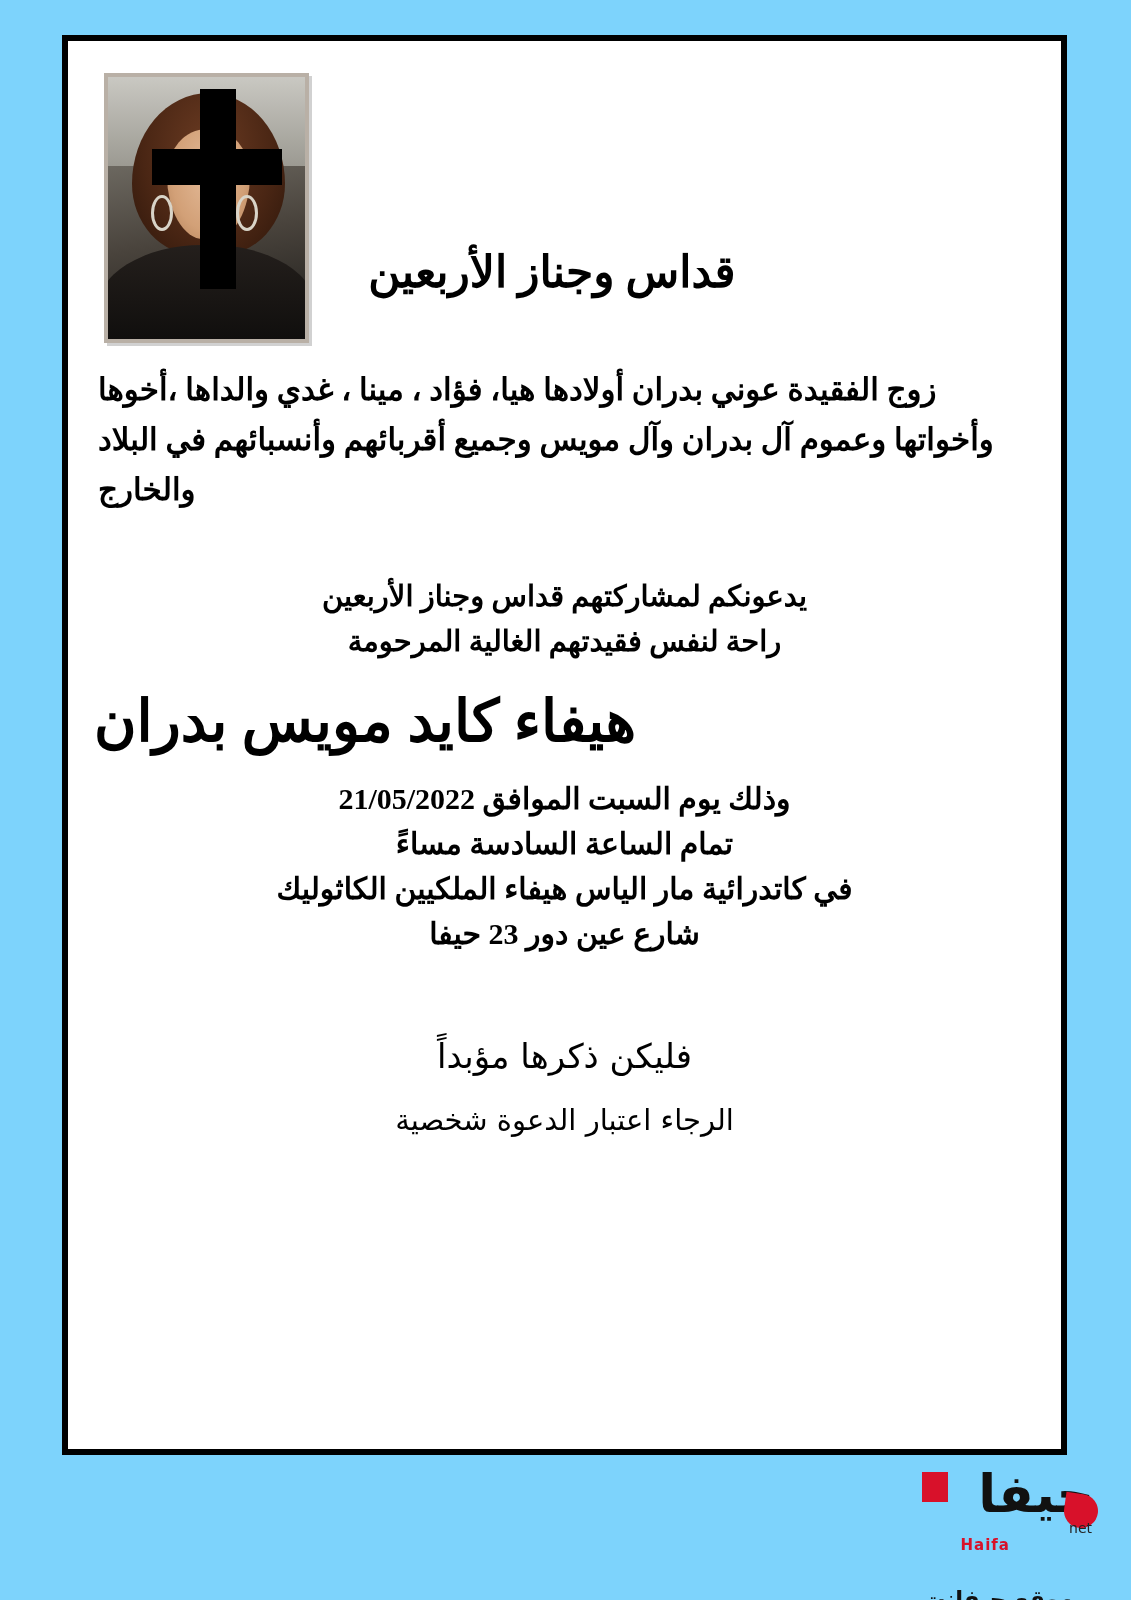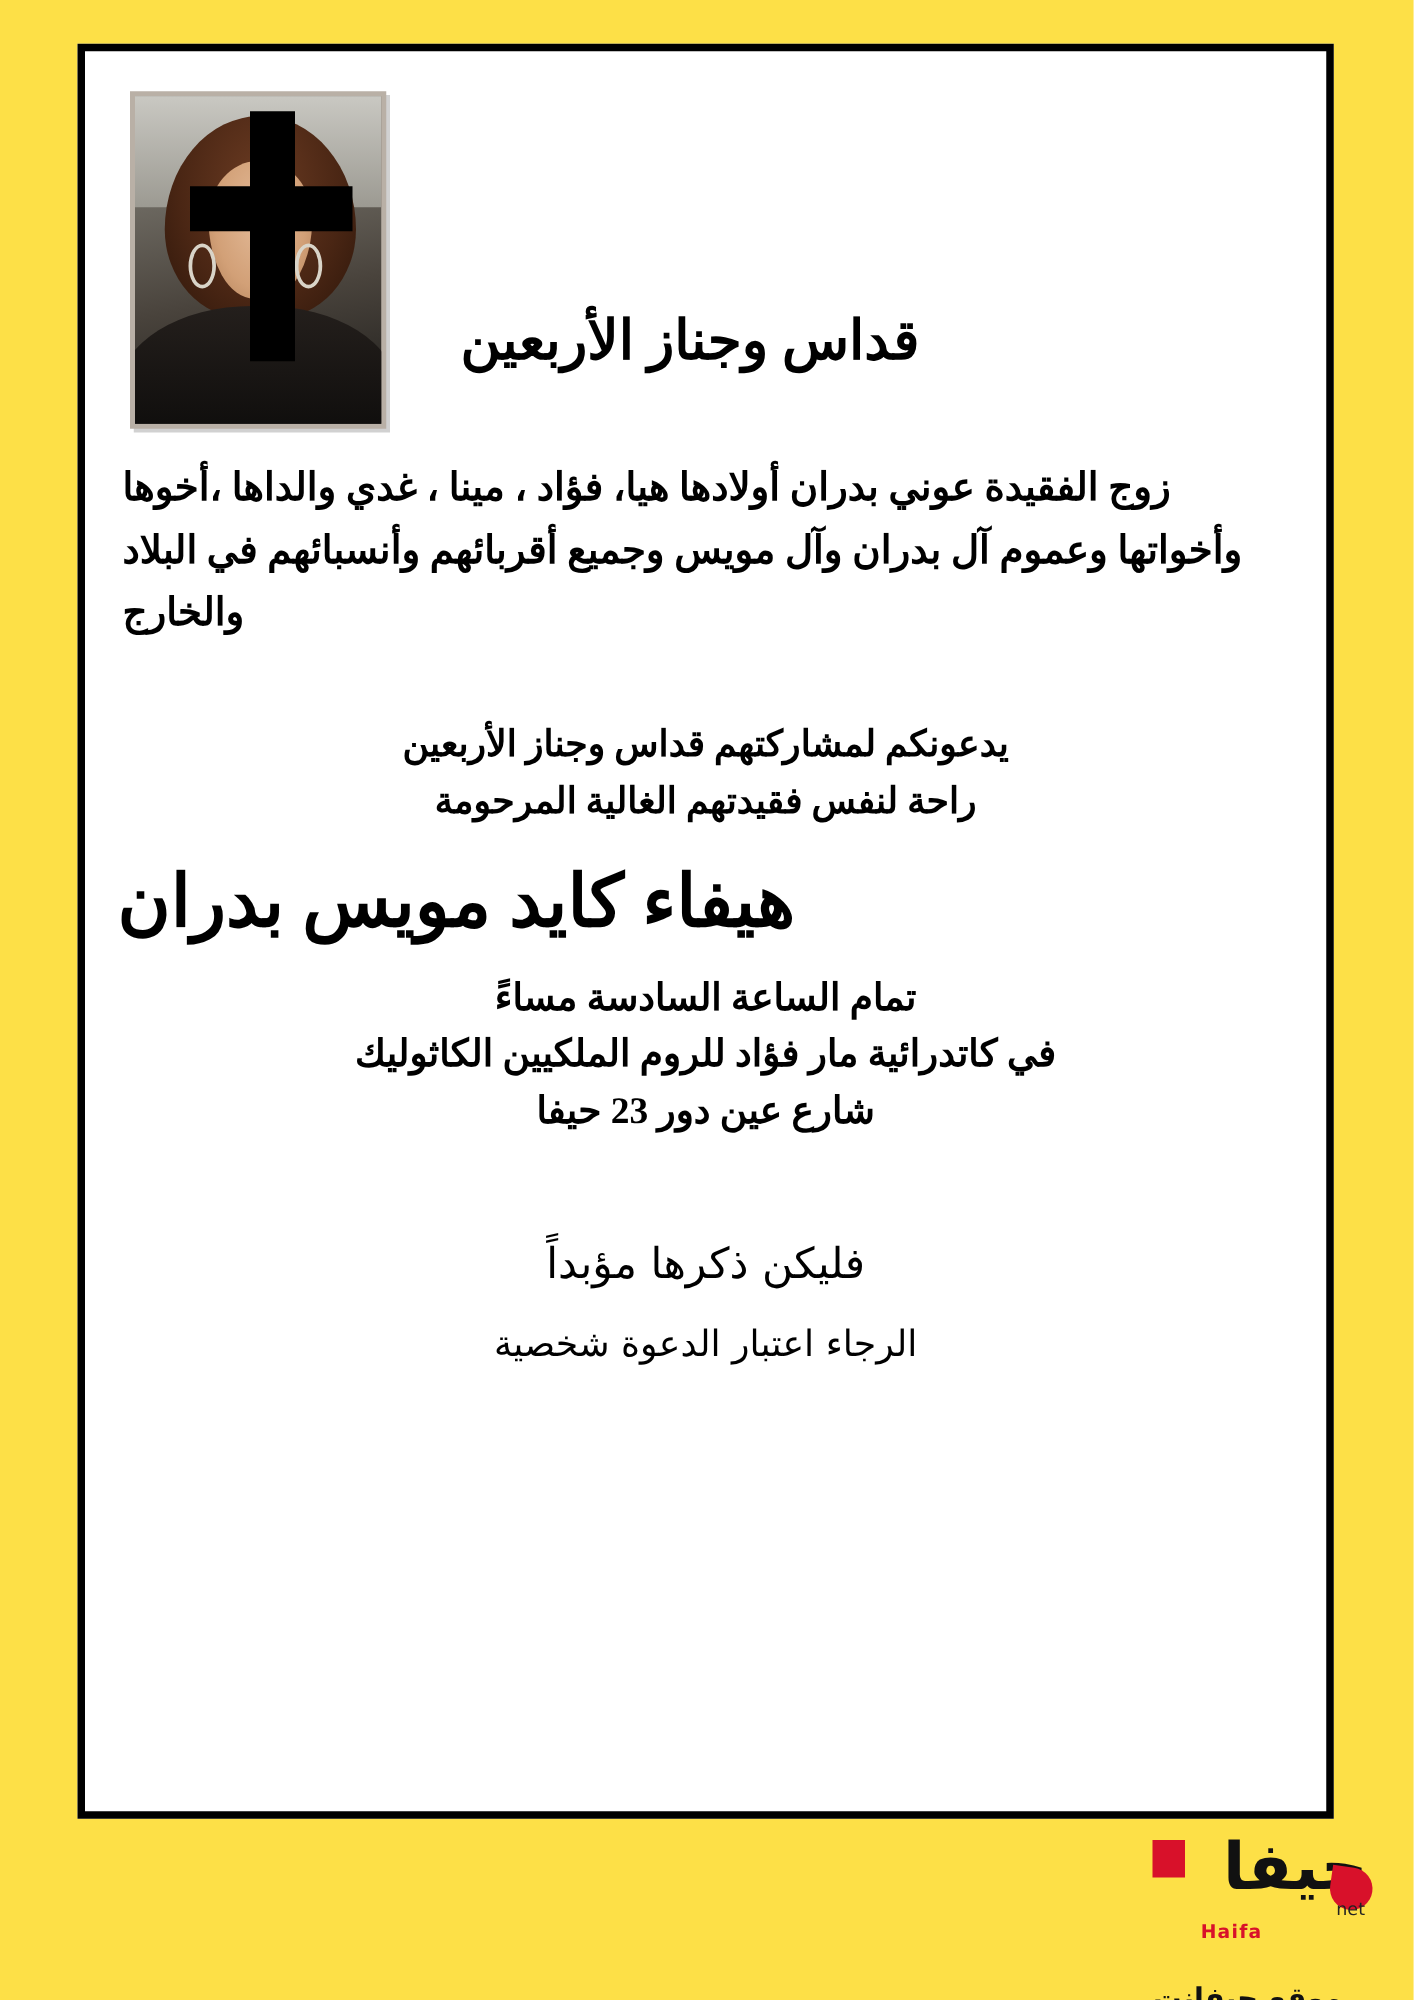--- a/index.html
+++ b/index.html
@@ -12,21 +12,21 @@
     height: 1600px;
     font-family: "Liberation Serif", serif;
     color: #000000;
     position: relative;
     overflow: hidden;
   }
 
   .page {
     position: absolute;
     inset: 0;
-    background: #fde047;
+    background: #7dd3fc;
   }
 
   
   .notice-frame {
     position: absolute;
     left: 62px;
     top: 35px;
     width: 1005px;
     height: 1420px;
     border: 6px solid #000000;
@@ -305,22 +305,23 @@
       <div class="relatives">زوج الفقيدة عوني بدران أولادها هيا، فؤاد ، مينا ، غدي والداها ،أخوها وأخواتها وعموم آل بدران وآل مويس وجميع أقربائهم وأنسبائهم في البلاد والخارج</div>
 
       <div class="invitation">
         <span class="line">يدعونكم لمشاركتهم قداس وجناز الأربعين</span><br>
         <span class="line">راحة لنفس فقيدتهم الغالية المرحومة</span>
       </div>
 
       <div class="deceased-name">هيفاء كايد مويس بدران</div>
 
       <div class="details">
+        <span class="line date">وذلك يوم السبت الموافق   21/05/2022</span>
         <span class="line">تمام الساعة السادسة مساءً</span>
-        <span class="line">في كاتدرائية مار فؤاد للروم الملكيين الكاثوليك</span>
+        <span class="line">في كاتدرائية مار الياس هيفاء الملكيين الكاثوليك</span>
         <span class="line">شارع عين دور 23 حيفا</span>
       </div>
 
       <div class="blessing">
         <span>فليكن ذكرها مؤبداً</span>
         <span class="l2">الرجاء اعتبار الدعوة شخصية</span>
       </div>
 
     </div>
   </div>

